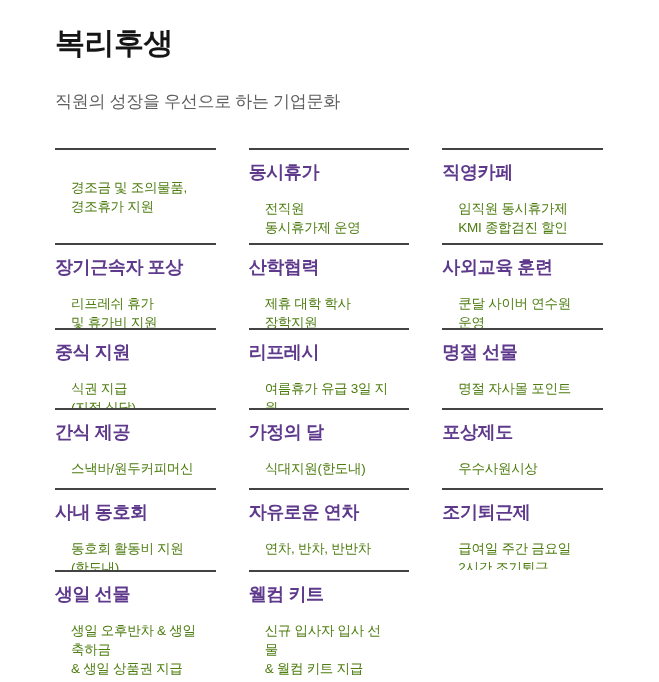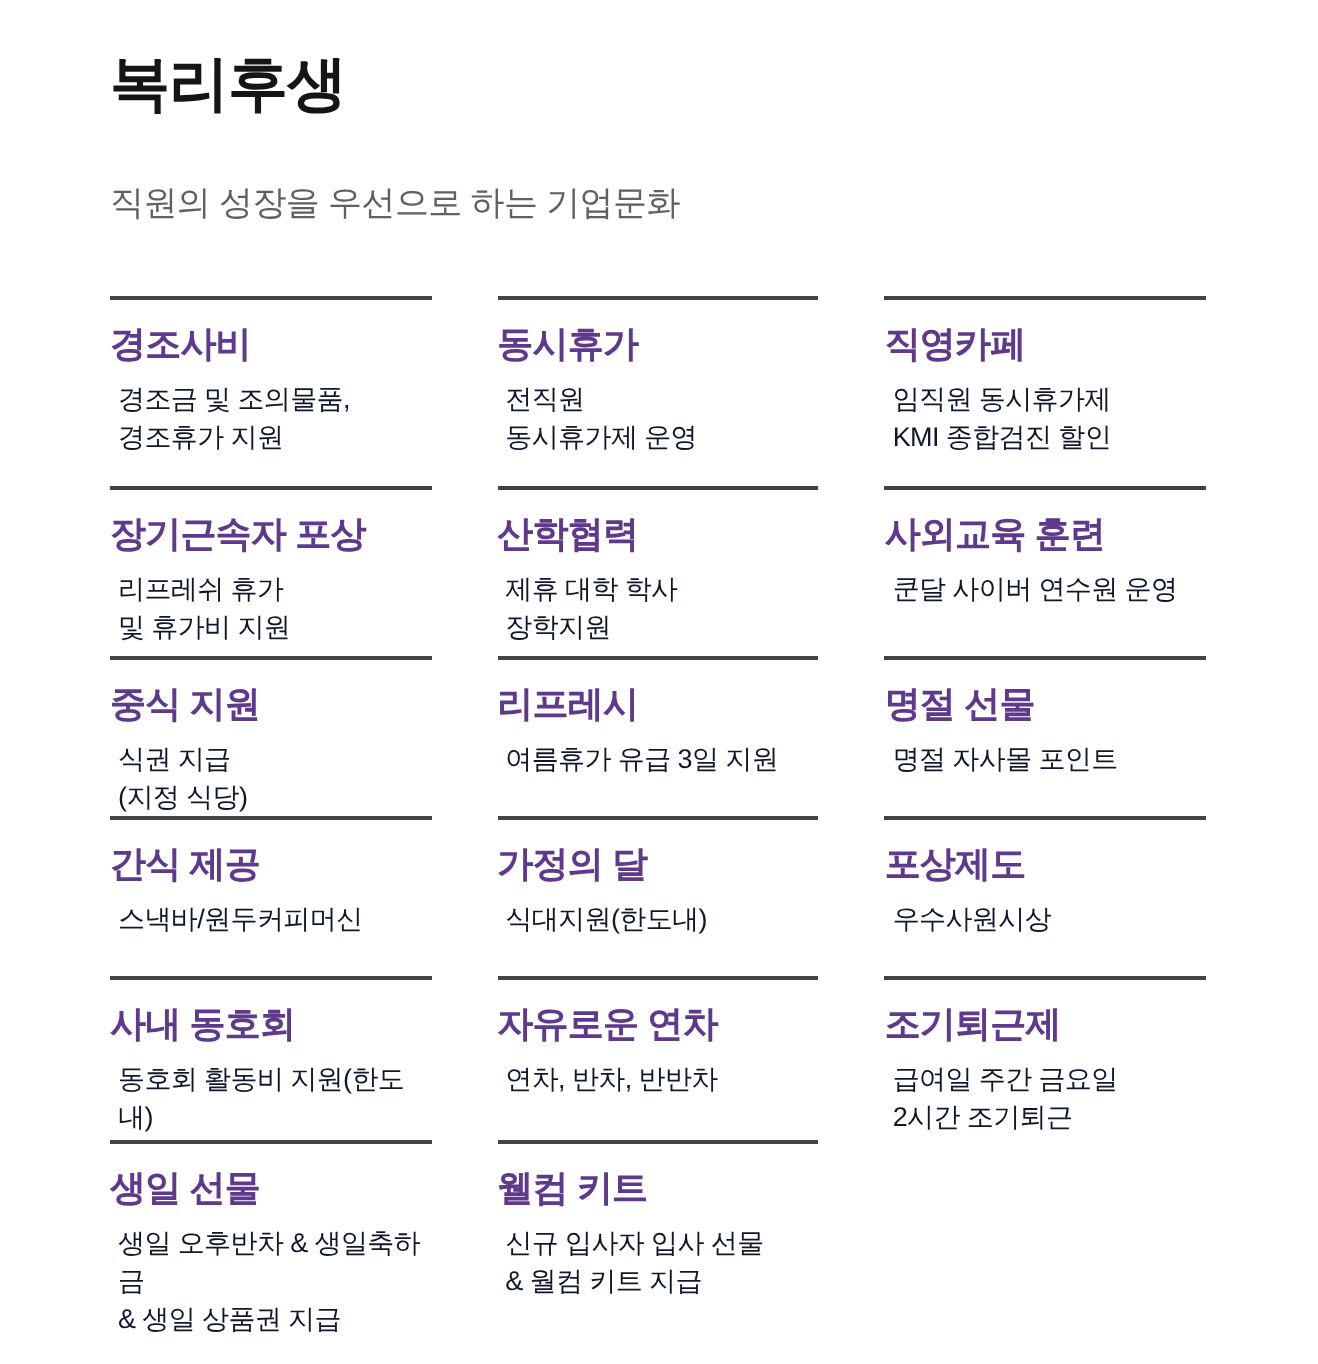--- a/index.html
+++ b/index.html
@@ -49,40 +49,39 @@
   }
   .benefit-title {
     margin: 0 0 7px 0;
     font-size: 18px;
     line-height: 1.2;
     font-weight: 700;
     color: #5f3a8c;
     letter-spacing: -0.4px;
   }
   .benefit-desc {
-    margin: 4px;
+    margin: 16px;
     font-size: 13.5px;
     line-height: 1.42;
     font-weight: 400;
-    color: #0f172a;
+    color: #4d7c0f;
     letter-spacing: -0.3px;
     white-space: pre-line;
   }
 </style>
 </head>
 <body>
 
 <div class="page">
   <h1 class="page-title">복리후생</h1>
   <p class="page-subtitle">직원의 성장을 우선으로 하는 기업문화</p>
 
   <div class="benefits-grid">
 
     <div class="benefit-card">
-      <h3 class="benefit-title">경조사비</h3>
       <p class="benefit-desc">경조금 및 조의물품,
 경조휴가 지원</p>
     </div>
     <div class="benefit-card">
       <h3 class="benefit-title">동시휴가</h3>
       <p class="benefit-desc">전직원
 동시휴가제 운영</p>
     </div>
 
     <div class="benefit-card">

